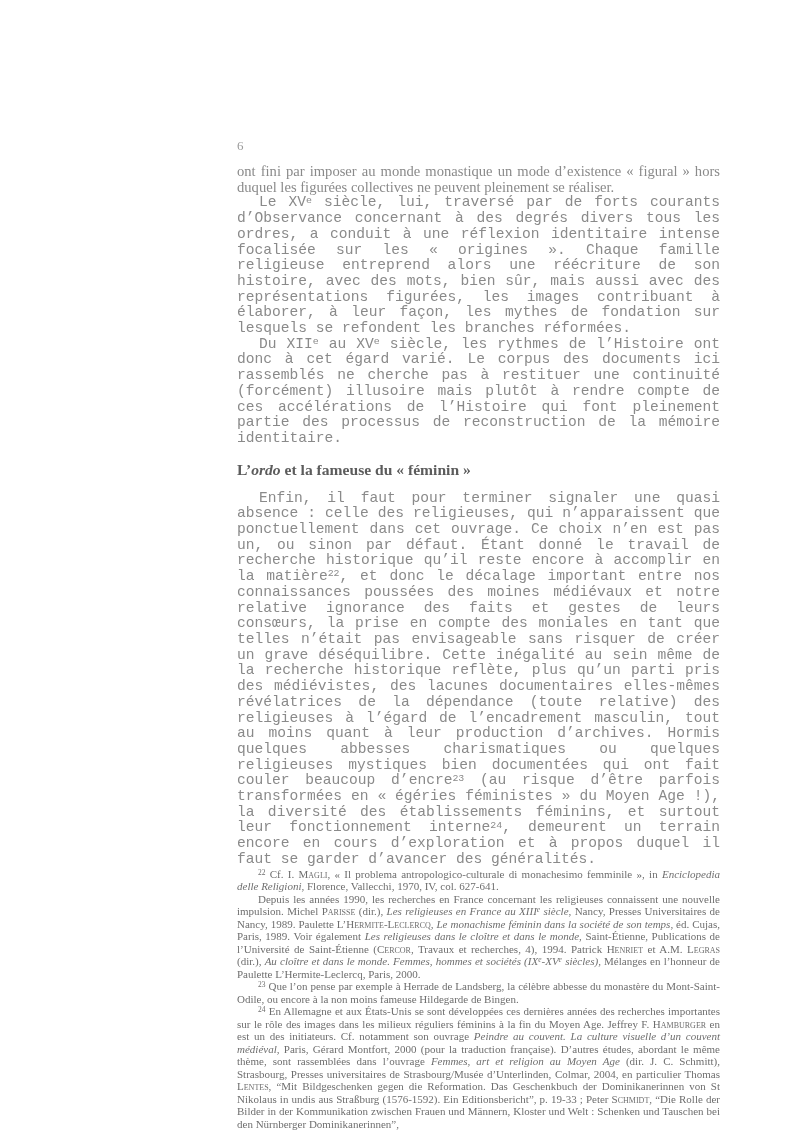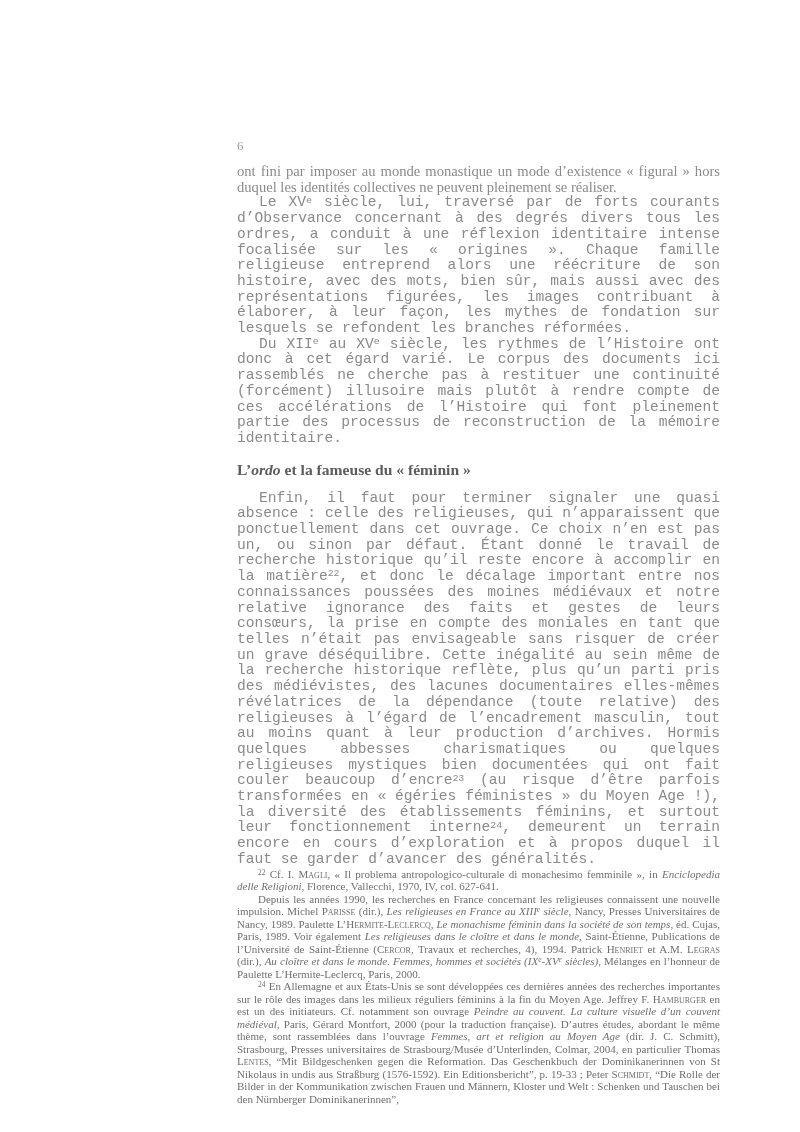--- a/index.html
+++ b/index.html
@@ -73,29 +73,30 @@
 </style>
 </head>
 <body>
 
 <div class="page">
   <div class="content">
 
     <div class="pagenum">6</div>
 
     <div class="bodyblock">
-      <p class="bp"><span>ont fini par imposer au monde monastique un mode d’existence « figural » hors duquel les identités collectives ne peuvent pleinement se réaliser.</span></p>
+      <p class="bp"><span>ont fini par imposer au monde monastique un mode d’existence « figural » hors duquel les figurées collectives ne peuvent pleinement se réaliser.</span></p>
       <p class="bp indent"><span>Le XV</span><span class="sup">e</span><span> siècle, lui, traversé par de forts courants d’Observance concernant à des degrés divers tous les ordres, a conduit à une réflexion identitaire intense focalisée sur les « origines ». Chaque famille religieuse entreprend alors une réécriture de son histoire, avec des mots, bien sûr, mais aussi avec des représentations figurées, les images contribuant à élaborer, à leur façon, les mythes de fondation sur lesquels se refondent les branches réformées.</span></p>
       <p class="bp indent"><span>Du XII</span><span class="sup">e</span><span> au XV</span><span class="sup">e</span><span> siècle, les rythmes de l’Histoire ont donc à cet égard varié. Le corpus des documents ici rassemblés ne cherche pas à restituer une continuité (forcément) illusoire mais plutôt à rendre compte de ces accélérations de l’Histoire qui font pleinement partie des processus de reconstruction de la mémoire identitaire.</span></p>
 
       <h2 class="heading"><span>L’</span><span class="i">ordo</span><span> et la fameuse du « féminin »</span></h2>
 
       <p class="bp indent"><span>Enfin, il faut pour terminer signaler une quasi absence : celle des religieuses, qui n’apparaissent que ponctuellement dans cet ouvrage. Ce choix n’en est pas un, ou sinon par défaut. Étant donné le travail de recherche historique qu’il reste encore à accomplir en la matière</span><span class="sup">22</span><span>, et donc le décalage important entre nos connaissances poussées des moines médiévaux et notre relative ignorance des faits et gestes de leurs consœurs, la prise en compte des moniales en tant que telles n’était pas envisageable sans risquer de créer un grave déséquilibre. Cette inégalité au sein même de la recherche historique reflète, plus qu’un parti pris des médiévistes, des lacunes documentaires elles-mêmes révélatrices de la dépendance (toute relative) des religieuses à l’égard de l’encadrement masculin, tout au moins quant à leur production d’archives. Hormis quelques abbesses charismatiques ou quelques religieuses mystiques bien documentées qui ont fait couler beaucoup d’encre</span><span class="sup">23</span><span> (au risque d’être parfois transformées en « égéries féministes » du Moyen Age !), la diversité des établissements féminins, et surtout leur fonctionnement interne</span><span class="sup">24</span><span>, demeurent un terrain encore en cours d’exploration et à propos duquel il faut se garder d’avancer des généralités.</span></p>
     </div>
 
     <div class="footnotes">
       <p class="fn"><span class="sup">22</span><span> Cf. I. </span><span class="sc">Magli</span><span>, « Il problema antropologico-culturale di monachesimo femminile », in </span><span class="i">Enciclopedia delle Religioni</span><span>, Florence, Vallecchi, 1970, IV, col. 627-641.</span></p>
       <p class="fn"><span>Depuis les années 1990, les recherches en France concernant les religieuses connaissent une nouvelle impulsion. Michel </span><span class="sc">Parisse</span><span> (dir.), </span><span class="i">Les religieuses en France au XIII</span><span class="i sup">e</span><span class="i"> siècle</span><span>, Nancy, Presses Universitaires de Nancy, 1989. Paulette L’</span><span class="sc">Hermite-Leclercq</span><span>, </span><span class="i">Le monachisme féminin dans la société de son temps</span><span>, éd. Cujas, Paris, 1989. Voir également </span><span class="i">Les religieuses dans le cloître et dans le monde</span><span>, Saint-Étienne, Publications de l’Université de Saint-Étienne (</span><span class="sc">Cercor</span><span>, Travaux et recherches, 4), 1994. Patrick </span><span class="sc">Henriet</span><span> et A.M. </span><span class="sc">Legras</span><span> (dir.), </span><span class="i">Au cloître et dans le monde. Femmes, hommes et sociétés (IX</span><span class="i sup">e</span><span class="i">-XV</span><span class="i sup">e</span><span class="i"> siècles)</span><span>, Mélanges en l’honneur de Paulette L’Hermite-Leclercq, Paris, 2000.</span></p>
+      <p class="fn"><span class="sup">23</span><span> Que l’on pense par exemple à Herrade de Landsberg, la célèbre abbesse du monastère du Mont-Saint-Odile, ou encore à la non moins fameuse Hildegarde de Bingen.</span></p>
       <p class="fn"><span class="sup">24</span><span> En Allemagne et aux États-Unis se sont développées ces dernières années des recherches importantes sur le rôle des images dans les milieux réguliers féminins à la fin du Moyen Age. Jeffrey F. </span><span class="sc">Hamburger</span><span> en est un des initiateurs. Cf. notamment son ouvrage </span><span class="i">Peindre au couvent. La culture visuelle d’un couvent médiéval</span><span>, Paris, Gérard Montfort, 2000 (pour la traduction française). D’autres études, abordant le même thème, sont rassemblées dans l’ouvrage </span><span class="i">Femmes, art et religion au Moyen Age</span><span> (dir. J. C. Schmitt), Strasbourg, Presses universitaires de Strasbourg/Musée d’Unterlinden, Colmar, 2004, en particulier Thomas </span><span class="sc">Lentes</span><span>, “Mit Bildgeschenken gegen die Reformation. Das Geschenkbuch der Dominikanerinnen von St Nikolaus in undis aus Straßburg (1576-1592). Ein Editionsbericht”, p. 19-33 ; Peter </span><span class="sc">Schmidt</span><span>, “Die Rolle der Bilder in der Kommunikation zwischen Frauen und Männern, Kloster und Welt : Schenken und Tauschen bei den Nürnberger Dominikanerinnen”,</span></p>
     </div>
 
   </div>
 </div>
 
 </body></html>

